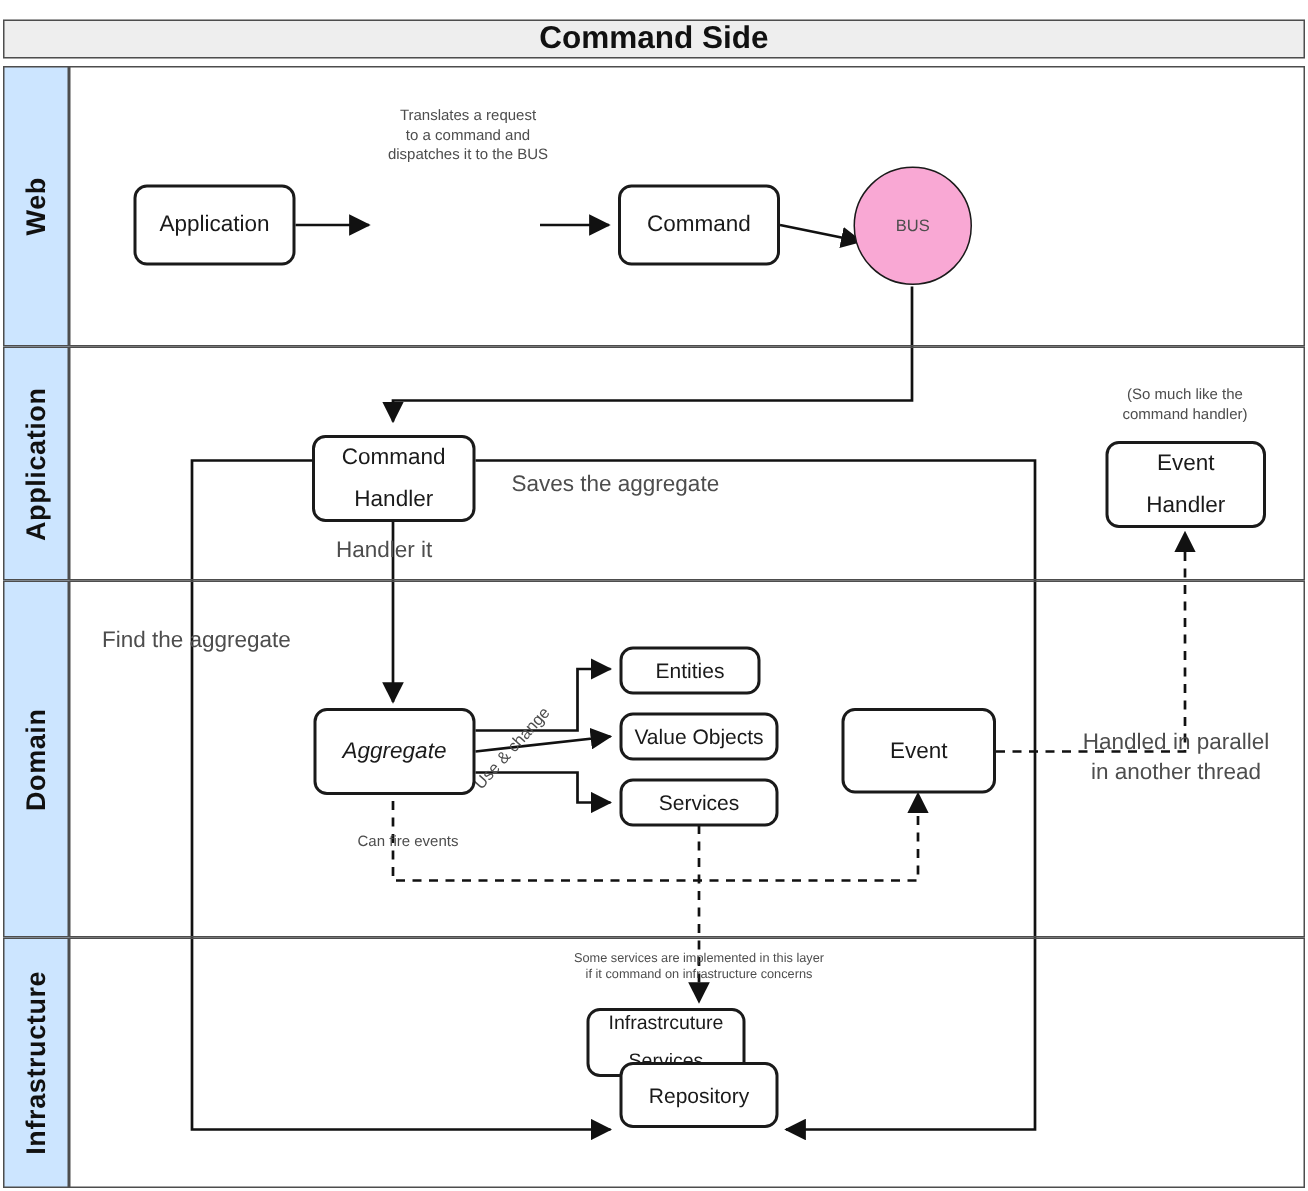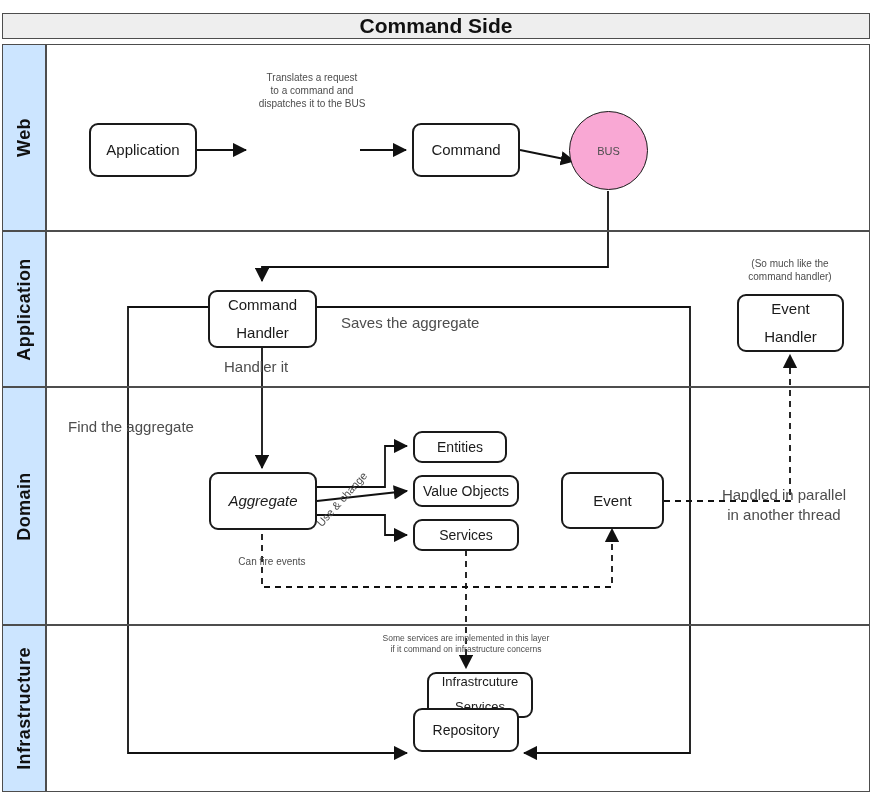--- a/index.html
+++ b/index.html
@@ -209,21 +209,21 @@
   <div class="node" style="left:413px; top:475px; width:106px; height:32px; font-size:14px;">
     <span class="ln">Value Objects</span>
   </div>
   <div class="node" style="left:413px; top:519px; width:106px; height:32px; font-size:14px;">
     <span class="ln">Services</span>
   </div>
   <div class="node" style="left:561px; top:472px; width:103px; height:57px;">
     <span class="ln">Event</span>
   </div>
 
-  <div class="node two-line" style="left:427px; top:672px; width:106px; height:46px; font-size:13px;">
+  <div class="node two-line" style="left:391px; top:672px; width:106px; height:46px; font-size:13px;">
     <span class="ln">Infrastrcuture</span>
     <span class="ln">Services</span>
   </div>
   <div class="node" style="left:413px; top:708px; width:106px; height:44px; font-size:14px;">
     <span class="ln">Repository</span>
   </div>
 
   <div class="anno" style="left:232px; top:71px; width:160px;">
     <span class="ln">Translates a request</span><br>
     <span class="ln">to a command and</span><br>

